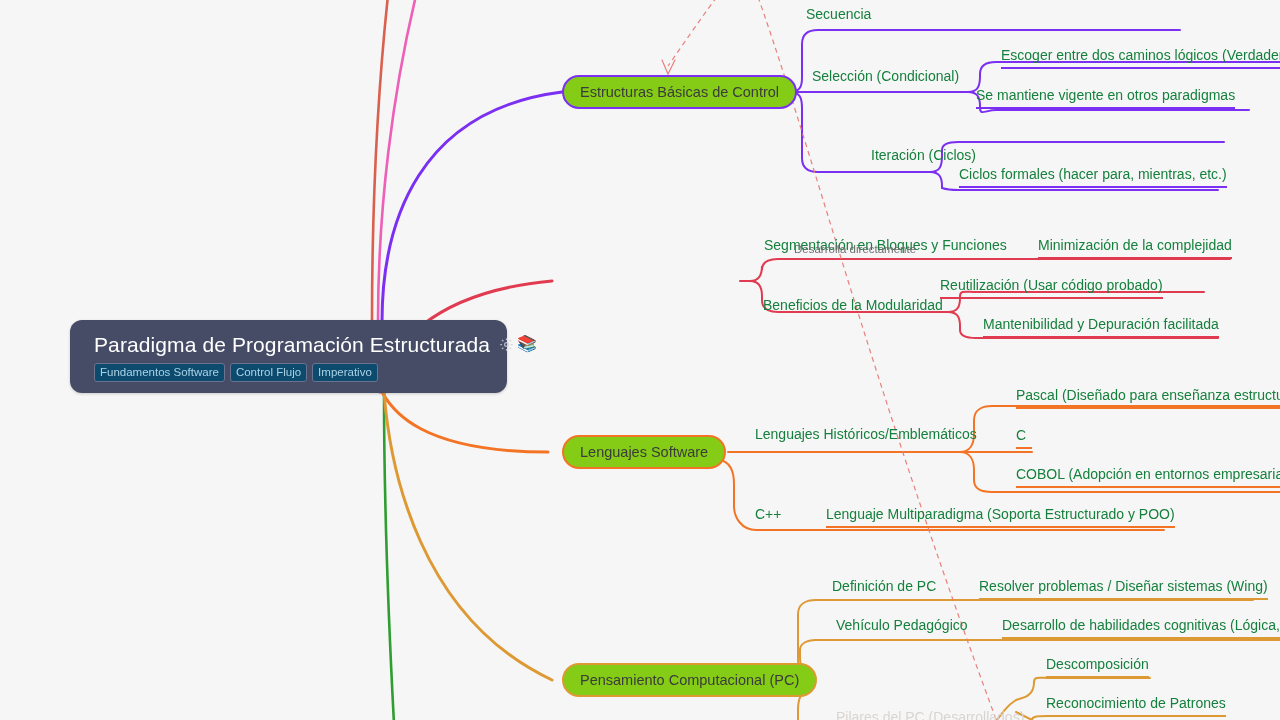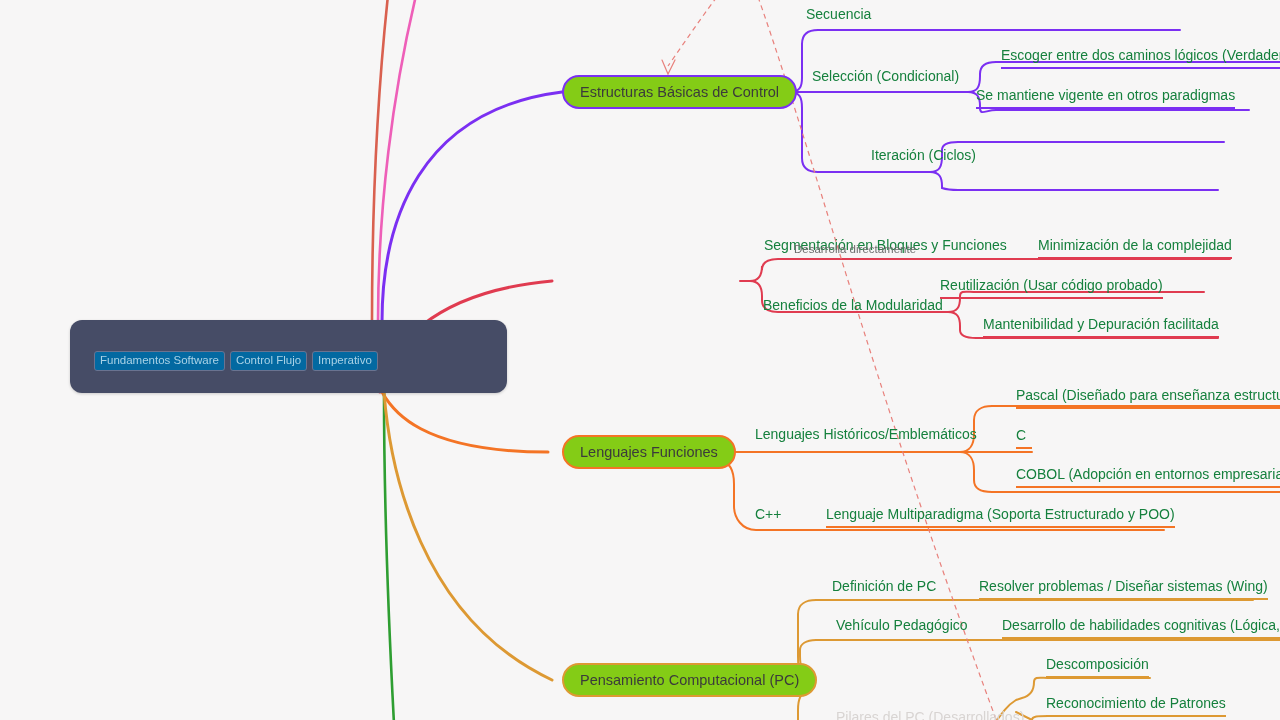--- a/index.html
+++ b/index.html
@@ -44,21 +44,21 @@
     line-height: 1.1;
   }
   .root-icons { display: flex; align-items: center; gap: 3px; margin-left: 3px; }
   .gear-ic { display: inline-block; width: 15px; height: 15px; opacity: .85; }
   .books-ic { font-size: 16px; line-height: 1; }
   .tag-row { display: flex; gap: 5px; margin-top: 7px; }
   .tag {
     font-size: 11.5px;
     color: #a9d2e6;
     border: 1px solid #6a7390;
-    background: #0369a1;
+    background: #0c4a6e;
     border-radius: 3px;
     padding: 1px 5px 2px 5px;
     line-height: 1.25;
     white-space: nowrap;
   }
   
   .pill {
     position: absolute;
     background: #84cc16;
     border: 2.5px solid #999;
@@ -126,20 +126,32 @@
     <path d="M 810 690 C 800 692 798 700 798 710 L 798 730" stroke="#dd9933" stroke-width="2" fill="none" stroke-linecap="round"></path>
     <path d="M 990 730 C 1000 716 1006 706 1016 700 L 1022 698 C 1030 696 1034 690 1034 682 L 1034 682 C 1034 676 1040 678 1050 678 L 1150 678" stroke="#dd9933" stroke-width="2" fill="none" stroke-linecap="round"></path>
     <path d="M 1016 712 L 1020 714 C 1028 718 1032 720 1032 720 L 1032 720 C 1032 716 1038 716 1048 716 L 1180 716" stroke="#dd9933" stroke-width="2" fill="none" stroke-linecap="round"></path>
 
     <path d="M 740 -30 C 720 -10 700 20 668 66" stroke="#e8817c" stroke-width="1.2" fill="none" stroke-dasharray="5 4"></path>
     <path d="M 662 60 L 668 74 L 675 60" stroke="#e8817c" stroke-width="1.2" fill="none" stroke-linecap="round"></path>
     <path d="M 762 -20 C 820 140 880 380 1010 730" stroke="#e8817c" stroke-width="1.2" fill="none" stroke-dasharray="5 4" transform="translate(-10,0) scale(1,1)"></path>
   </svg>
 
   <div class="root-node">
+    <div class="root-title-row">
+      <span class="root-title">Paradigma de Programación Estructurada</span>
+      <span class="root-icons">
+        <span class="gear-ic">
+          <svg viewBox="0 0 24 24" width="15" height="15" fill="none" stroke="#c9ccd8" stroke-width="2">
+            <circle cx="12" cy="12" r="3"></circle>
+            <path d="M12 2v3M12 19v3M2 12h3M19 12h3M4.9 4.9l2.1 2.1M17 17l2.1 2.1M19.1 4.9L17 7M7 17l-2.1 2.1"></path>
+          </svg>
+        </span>
+        <span class="books-ic">📚</span>
+      </span>
+    </div>
     <div class="tag-row">
       <span class="tag">Fundamentos Software</span>
       <span class="tag">Control Flujo</span>
       <span class="tag">Imperativo</span>
     </div>
   </div>
 
   <div class="pill" style="left:562px; top:75px; border-color:#7b2ff2;">
     <span>Estructuras Básicas de Control</span>
   </div>
@@ -154,20 +166,23 @@
   <div class="topic" style="left:1001px; top:47px; border-bottom:2px solid #7b2ff2; padding-right:0;">
     <span>Escoger entre dos caminos lógicos (Verdadero/</span>
   </div>
   <div class="topic" style="left:976px; top:87px; border-bottom:2px solid #7b2ff2;">
     <span>Se mantiene vigente en otros paradigmas</span>
   </div>
 
   <div class="topic" style="left:835px; top:147px;margin-left:36px;">
     <span>Iteración (Ciclos)</span>
   </div>
+  <div class="topic" style="left:959px; top:166px; border-bottom:2px solid #7b2ff2;">
+    <span>Ciclos formales (hacer para, mientras, etc.)</span>
+  </div>
 
 
   <div class="topic" style="left:764px; top:237px;">
     <span>Segmentación en Bloques y Funciones</span>
   </div>
   <div class="topic" style="left:1038px; top:237px; border-bottom:2px solid #e03b50;">
     <span>Minimización de la complejidad</span>
   </div>
 
   <div class="topic" style="left:763px; top:297px;">
@@ -178,21 +193,21 @@
   </div>
   <div class="topic" style="left:983px; top:316px; border-bottom:2px solid #e03b50;">
     <span>Mantenibilidad y Depuración facilitada</span>
   </div>
 
   <div class="rel-label" style="left:794px; top:243px;">
     <span>Desarrolla directamente</span>
   </div>
 
   <div class="pill" style="left:562px; top:435px; border-color:#f47425;">
-    <span>Lenguajes Funciones</span>
+    <span>Lenguajes Software</span>
   </div>
 
   <div class="topic" style="left:755px; top:426px;">
     <span>Lenguajes Históricos/Emblemáticos</span>
   </div>
   <div class="topic" style="left:1016px; top:387px; border-bottom:2px solid #f47425;">
     <span>Pascal (Diseñado para enseñanza estructura</span>
   </div>
   <div class="topic" style="left:1016px; top:427px; border-bottom:2px solid #f47425; min-width:16px;">
     <span>C</span>

